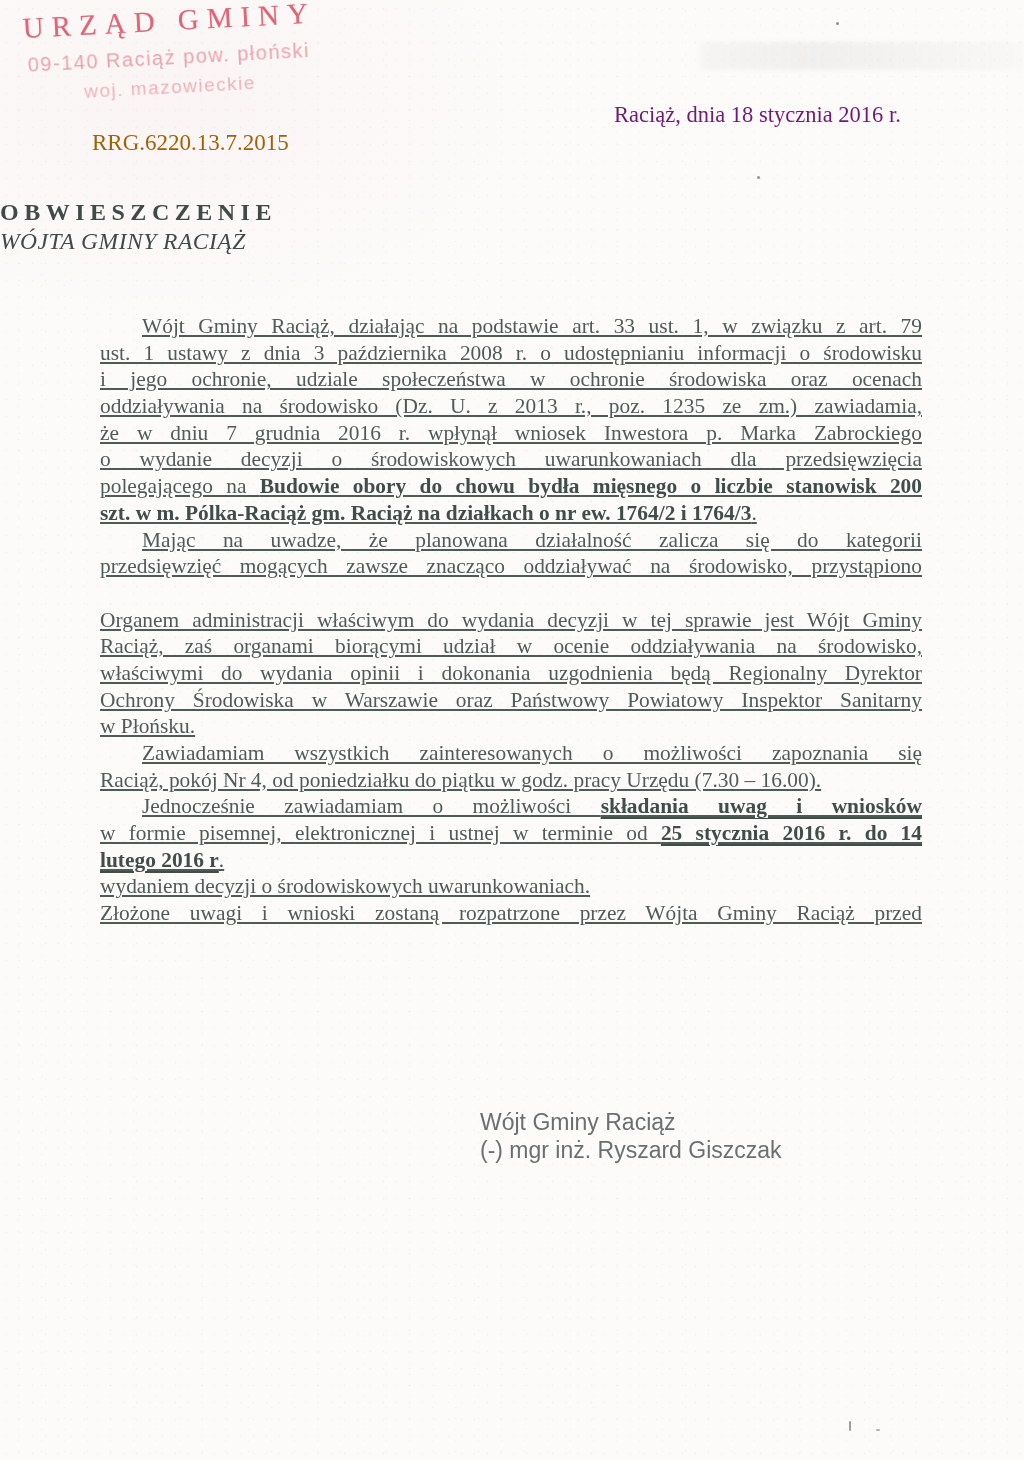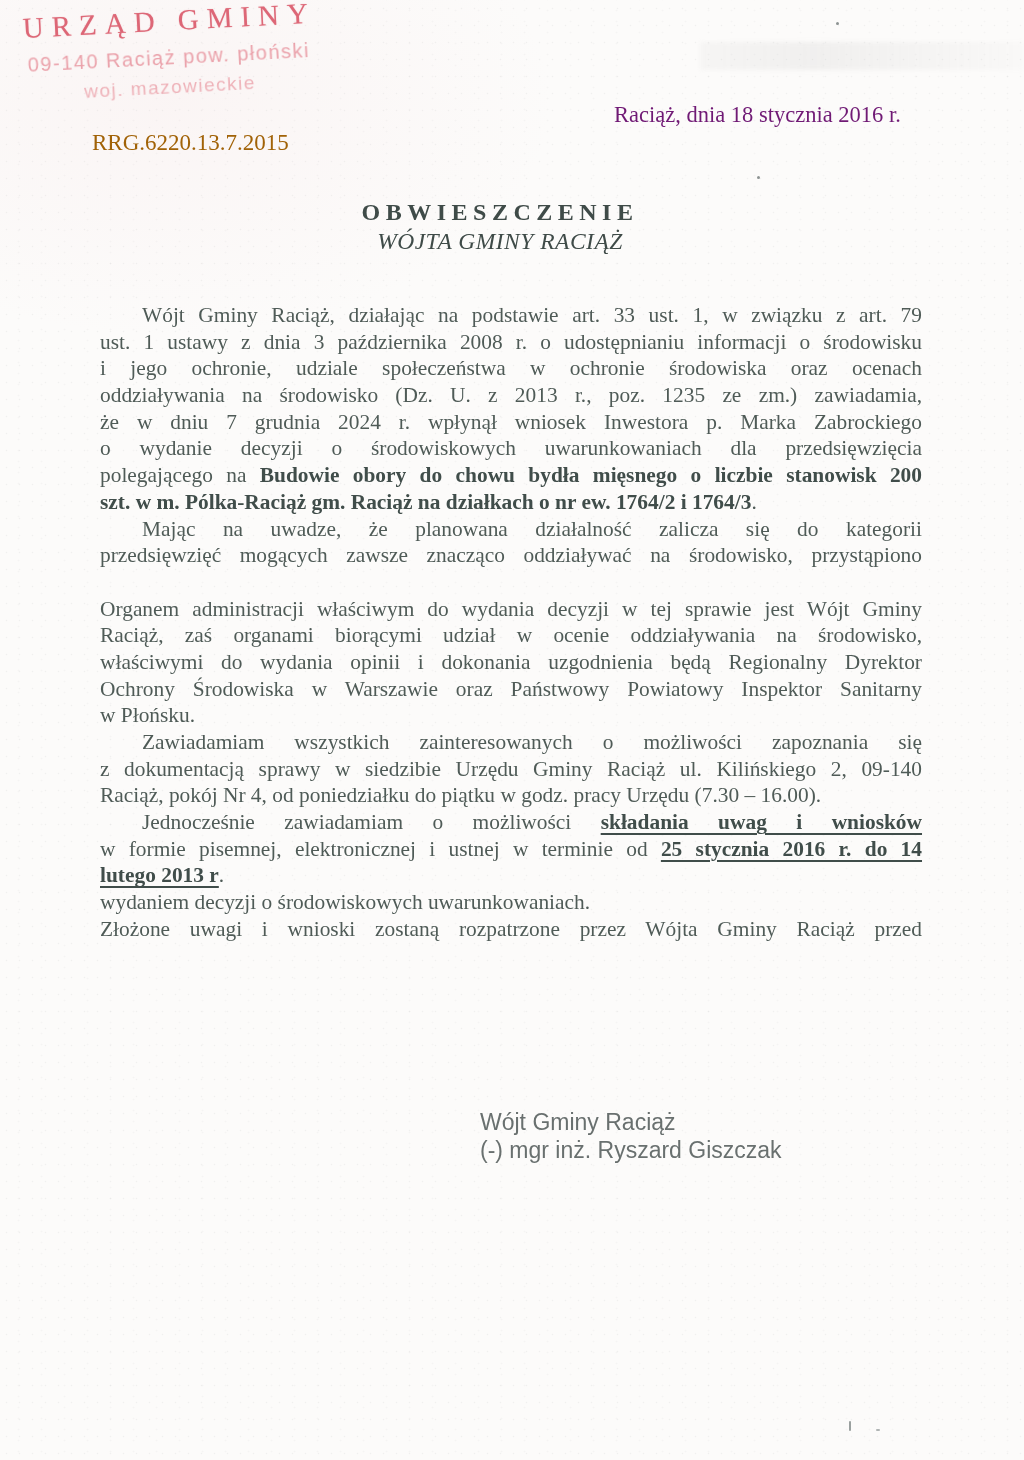--- a/index.html
+++ b/index.html
@@ -58,31 +58,31 @@
   .ref{
     position:absolute;left:92px;top:130px;
     font-size:23px;color:#a16207;
   }
   .dateline{
     position:absolute;left:614px;top:102px;
     font-size:22.5px;color:#701a75;
   }
   .titleblock{
     position:absolute;left:0;top:199px;width:1000px;
-    text-align:center;color:#3f4b48;
+    text-align:left;color:#3f4b48;
   }
   .title1{
     font-size:24px;font-weight:bold;letter-spacing:5.5px;
   }
   .title2{
     font-size:23.5px;letter-spacing:0.5px;margin-top:2px;font-style:italic;
   }
   .body{
-    position:absolute;left:100px;top:302px;width:822px;
-    font-size:21.4px;color:#4f5b57;
+    position:absolute;left:100px;top:313px;width:822px;
+    font-size:21.4px;color:#4f5b57;text-decoration:underline;
   }
   .line{
     height:26.7px;line-height:26.7px;
     text-align:justify;
     text-align-last:justify;
     white-space:normal;
   }
   .line.last{text-align-last:left;}
   .line.gap{margin-top:26.7px;}
   .indent{display:inline-block;width:42px;}
@@ -120,37 +120,36 @@
   <div class="titleblock">
     <div class="title1">OBWIESZCZENIE</div>
     <div class="title2">WÓJTA GMINY RACIĄŻ</div>
   </div>
 
   <div class="body" id="body-text">
       <div class="line"><span class="indent"></span><span class="">Wójt Gminy Raciąż, działając na podstawie art. 33 ust. 1, w związku z art. 79</span></div>
       <div class="line"><span class="">ust. 1 ustawy z dnia 3 października 2008 r. o udostępnianiu informacji o środowisku</span></div>
       <div class="line"><span class="">i jego ochronie, udziale społeczeństwa w ochronie środowiska oraz ocenach</span></div>
       <div class="line"><span class="">oddziaływania na środowisko (Dz. U. z 2013 r., poz. 1235 ze zm.) zawiadamia,</span></div>
-      <div class="line"><span class="">że w dniu 7 grudnia 2024 r. wpłynął wniosek Inwestora p. Marka Zabrockiego</span></div>
+      <div class="line"><span class="">że w dniu 7 grudnia 2016 r. wpłynął wniosek Inwestora p. Marka Zabrockiego</span></div>
       <div class="line"><span class="">o wydanie decyzji o środowiskowych uwarunkowaniach dla przedsięwzięcia</span></div>
       <div class="line"><span class="">polegającego na </span><span class="b ">Budowie obory do chowu bydła mięsnego o liczbie stanowisk 200</span></div>
       <div class="line last"><span class="b ">szt. w m. Pólka-Raciąż gm. Raciąż na działkach o nr ew. 1764/2 i 1764/3</span><span class="">.</span></div>
       <div class="line"><span class="indent"></span><span class="">Mając na uwadze, że planowana działalność zalicza się do kategorii</span></div>
       <div class="line"><span class="">przedsięwzięć mogących zawsze znacząco oddziaływać na środowisko, przystąpiono</span></div>
       <div class="line gap"><span class="">Organem administracji właściwym do wydania decyzji w tej sprawie jest Wójt Gminy</span></div>
       <div class="line"><span class="">Raciąż, zaś organami biorącymi udział w ocenie oddziaływania na środowisko,</span></div>
       <div class="line"><span class="">właściwymi do wydania opinii i dokonania uzgodnienia będą Regionalny Dyrektor</span></div>
       <div class="line"><span class="">Ochrony Środowiska w Warszawie oraz Państwowy Powiatowy Inspektor Sanitarny</span></div>
       <div class="line last"><span class="">w Płońsku.</span></div>
       <div class="line"><span class="indent"></span><span class="">Zawiadamiam wszystkich zainteresowanych o możliwości zapoznania się</span></div>
-      <div class="line"><span class="">z dokumentacją sprawy w siedzibie Urzędu Gminy Raciąż ul. Kilińskiego 2, 09-140</span></div>
       <div class="line last"><span class="">Raciąż, pokój Nr 4, od poniedziałku do piątku w godz. pracy Urzędu (7.30 – 16.00).</span></div>
       <div class="line"><span class="indent"></span><span class="">Jednocześnie zawiadamiam o możliwości </span><span class="b u">składania uwag i wniosków</span></div>
       <div class="line"><span class="">w formie pisemnej, elektronicznej i ustnej w terminie od </span><span class="b u">25 stycznia 2016 r. do 14</span></div>
-      <div class="line last"><span class="b u">lutego 2013 r</span><span class="">.</span></div>
+      <div class="line last"><span class="b u">lutego 2016 r</span><span class="">.</span></div>
       <div class="line last"><span class="">wydaniem decyzji o środowiskowych uwarunkowaniach.</span></div>
       <div class="line"><span class="">Złożone uwagi i wnioski zostaną rozpatrzone przez Wójta Gminy Raciąż przed</span></div>
     </div>
 
   <div class="signature">
     <div>Wójt Gminy Raciąż</div>
     <div>(-) mgr inż. Ryszard Giszczak</div>
   </div>
 
   <div class="speck s1"></div>

